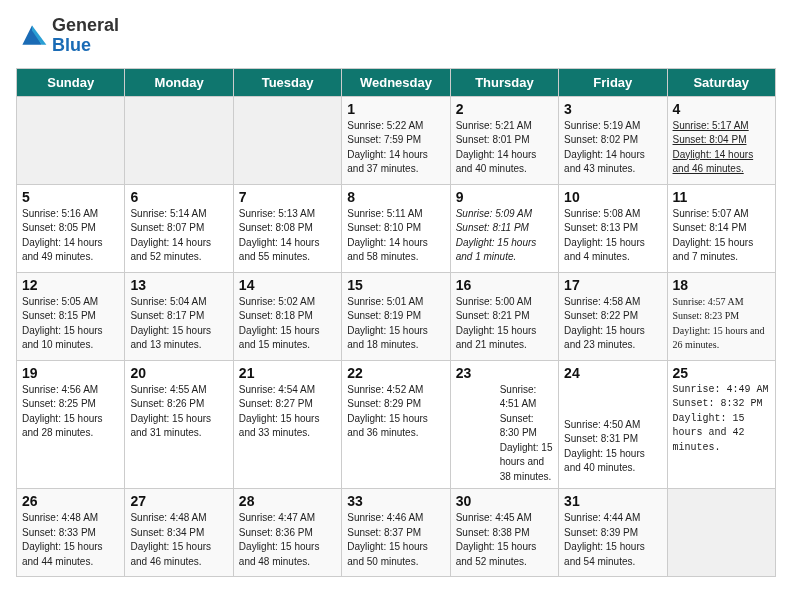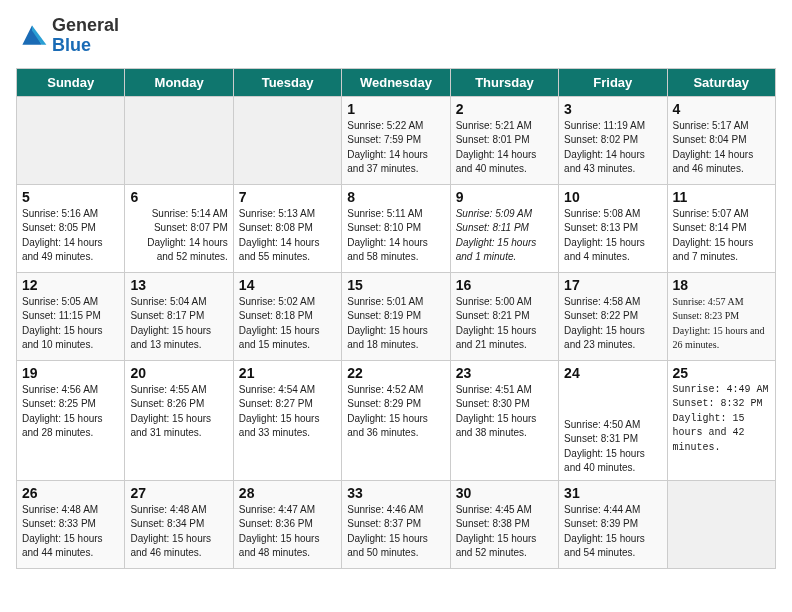--- a/index.html
+++ b/index.html
@@ -128,41 +128,41 @@
 Daylight: 14 hours and 37 minutes.</div>
         </td>
         <td>
           <div class="day-num">2</div>
           <div class="day-info" style="white-space: pre-line;">Sunrise: 5:21 AM
 Sunset: 8:01 PM
 Daylight: 14 hours and 40 minutes.</div>
         </td>
         <td>
           <div class="day-num">3</div>
-          <div class="day-info" style="white-space: pre-line;">Sunrise: 11:19 AM
+          <div class="day-info" style="white-space: pre-line;">Sunrise: 5:19 AM
 Sunset: 8:02 PM
 Daylight: 14 hours and 43 minutes.</div>
         </td>
         <td>
           <div class="day-num">4</div>
-          <div class="day-info" style="white-space: pre-line;">Sunrise: 5:17 AM
+          <div class="day-info" style="white-space: pre-line; text-decoration: underline;">Sunrise: 5:17 AM
 Sunset: 8:04 PM
 Daylight: 14 hours and 46 minutes.</div>
         </td>
       </tr>
       <tr>
         <td>
           <div class="day-num">5</div>
           <div class="day-info" style="white-space: pre-line;">Sunrise: 5:16 AM
 Sunset: 8:05 PM
 Daylight: 14 hours and 49 minutes.</div>
         </td>
         <td>
           <div class="day-num">6</div>
-          <div class="day-info" style="white-space: pre-line; text-align: right;">Sunrise: 5:14 AM
+          <div class="day-info" style="white-space: pre-line;">Sunrise: 5:14 AM
 Sunset: 8:07 PM
 Daylight: 14 hours and 52 minutes.</div>
         </td>
         <td>
           <div class="day-num">7</div>
           <div class="day-info" style="white-space: pre-line;">Sunrise: 5:13 AM
 Sunset: 8:08 PM
 Daylight: 14 hours and 55 minutes.</div>
         </td>
         <td>
@@ -187,21 +187,21 @@
           <div class="day-num">11</div>
           <div class="day-info" style="white-space: pre-line;">Sunrise: 5:07 AM
 Sunset: 8:14 PM
 Daylight: 15 hours and 7 minutes.</div>
         </td>
       </tr>
       <tr>
         <td>
           <div class="day-num">12</div>
           <div class="day-info" style="white-space: pre-line;">Sunrise: 5:05 AM
-Sunset: 11:15 PM
+Sunset: 8:15 PM
 Daylight: 15 hours and 10 minutes.</div>
         </td>
         <td>
           <div class="day-num">13</div>
           <div class="day-info" style="white-space: pre-line;">Sunrise: 5:04 AM
 Sunset: 8:17 PM
 Daylight: 15 hours and 13 minutes.</div>
         </td>
         <td>
           <div class="day-num">14</div>
@@ -254,21 +254,21 @@
 Daylight: 15 hours and 33 minutes.</div>
         </td>
         <td>
           <div class="day-num">22</div>
           <div class="day-info" style="white-space: pre-line;">Sunrise: 4:52 AM
 Sunset: 8:29 PM
 Daylight: 15 hours and 36 minutes.</div>
         </td>
         <td>
           <div class="day-num">23</div>
-          <div class="day-info" style="white-space: pre-line;">Sunrise: 4:51 AM
+          <div class="day-info" style="white-space: pre-line; margin-left: 44px;">Sunrise: 4:51 AM
 Sunset: 8:30 PM
 Daylight: 15 hours and 38 minutes.</div>
         </td>
         <td>
           <div class="day-num">24</div>
           <div class="day-info" style="white-space: pre-line; margin-top: 37px;">Sunrise: 4:50 AM
 Sunset: 8:31 PM
 Daylight: 15 hours and 40 minutes.</div>
         </td>
         <td>

